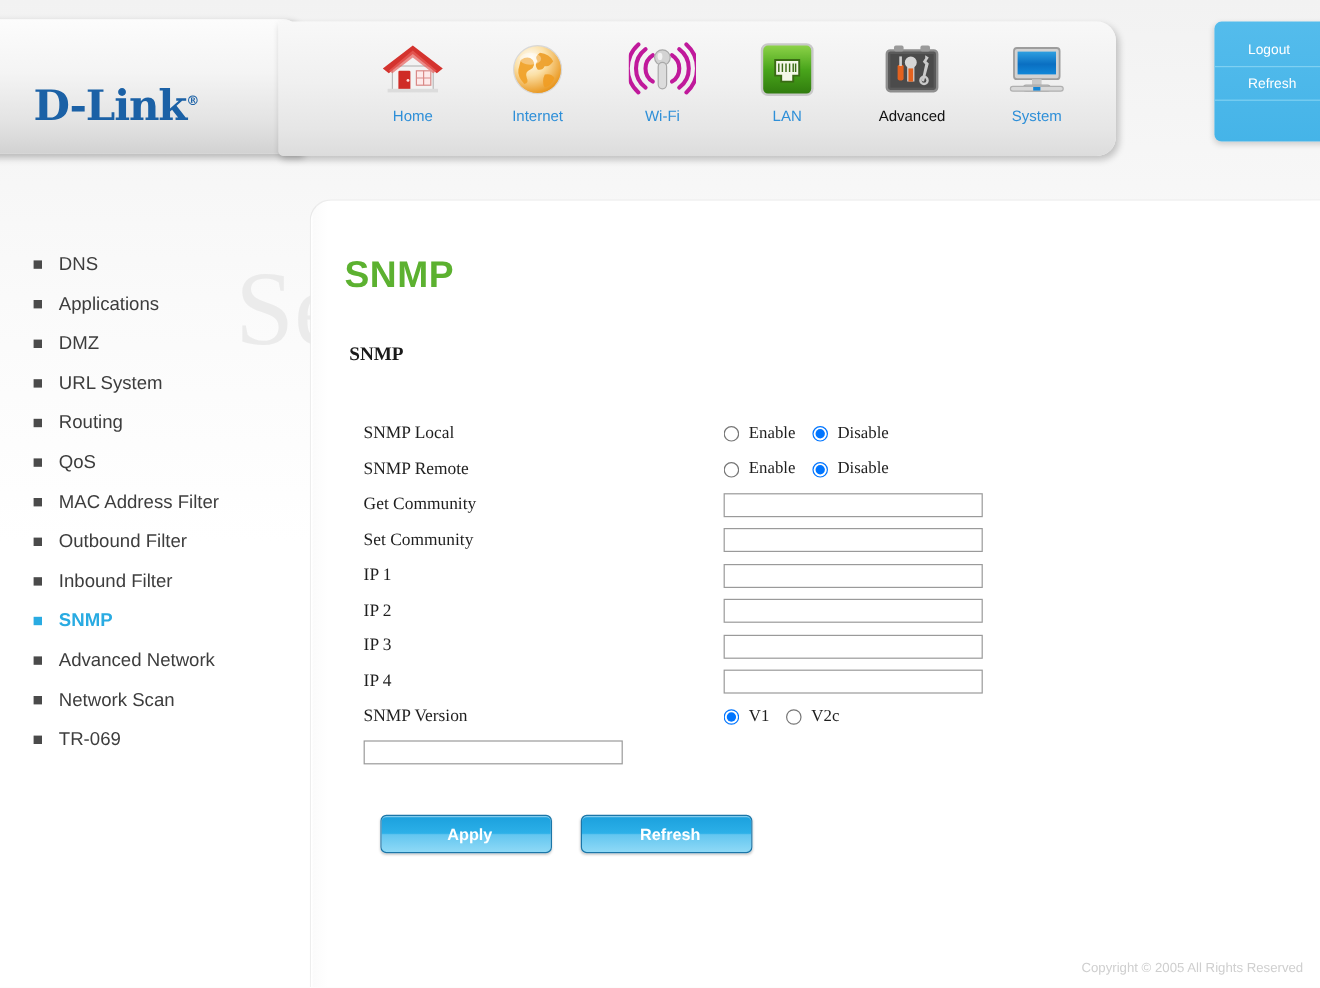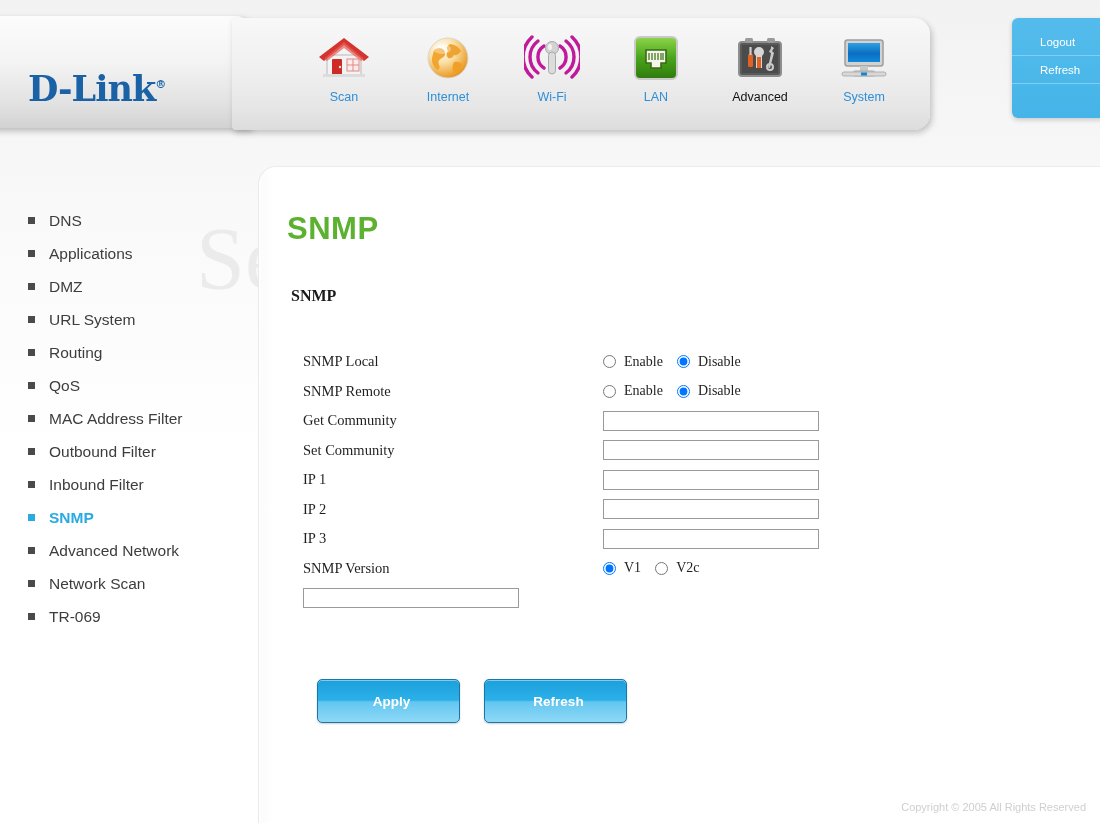--- a/index.html
+++ b/index.html
@@ -218,21 +218,21 @@
     cursor: pointer;
   }
 
   .buttons {
     position: absolute;
     left: 58px; top: 512px;
     display: flex;
     gap: 24px;
   }
   .btn {
-    width: 143px; height: 44px;
+    width: 143px; height: 32px;
     border: 1px solid #1b76a8;
     border-radius: 5px;
     background: linear-gradient(to bottom, #1ba0dd 0%, #2cb0e8 48%, #63c6f0 52%, #8ed9f6 100%);
     color: #ffffff;
     font-size: 13.5px;
     font-weight: bold;
     cursor: pointer;
     box-shadow: inset 0 1px 0 rgba(255,255,255,0.45), 0 1px 2px rgba(0,0,0,0.2);
     font-family: "Liberation Sans", sans-serif;
     padding-left: 12px;
@@ -271,21 +271,21 @@
               <polygon points="27,5 52,24 47,28 27,12 7,28 2,24" fill="#d4332e"></polygon>
               <polygon points="27,9 47,26 44,28 27,15 10,28 7,26" fill="#e8615c" opacity="0.7"></polygon>
               <rect x="15" y="26" width="10" height="16" fill="#cf2b26" rx="1"></rect>
               <circle cx="23" cy="34" r="1.2" fill="#ffdede"></circle>
               <rect x="30" y="26" width="12" height="12" fill="#fdeaea" stroke="#d98a88"></rect>
               <line x1="36" y1="26" x2="36" y2="38" stroke="#d98a88"></line>
               <line x1="30" y1="32" x2="42" y2="32" stroke="#d98a88"></line>
               <rect x="6" y="41" width="42" height="3" fill="#dcdcdc"></rect>
             </svg>
           </div>
-          <div class="nav-label">Scan</div>
+          <div class="nav-label">Home</div>
         </div>
 
         <div class="nav-item">
           <div class="nav-icon">
             <svg class="ic" width="48" height="48" viewBox="0 0 48 48">
               <defs>
                 <radialGradient id="gg" cx="35%" cy="28%" r="75%">
                   <stop offset="0%" stop-color="#ffffff"></stop>
                   <stop offset="45%" stop-color="#fbe0a6"></stop>
                   <stop offset="100%" stop-color="#e8941a"></stop>
@@ -513,20 +513,26 @@
           </div>
         </div>
 
         <div class="row">
           <div class="label">IP 3</div>
           <div class="field">
             <input class="txt" type="text" value="" style="">
           </div>
         </div>
 
+        <div class="row">
+          <div class="label">IP 4</div>
+          <div class="field">
+            <input class="txt" type="text" value="" style="">
+          </div>
+        </div>
 
         <div class="row">
           <div class="label">SNMP Version</div>
           <div class="field">
             <div class="radio-group">
               <input type="radio" name="snmp_ver" id="v1" checked="" style="">
               <label for="v1">V1</label>
               <input type="radio" name="snmp_ver" id="v2c" style="">
               <label for="v2c">V2c</label>
             </div>

